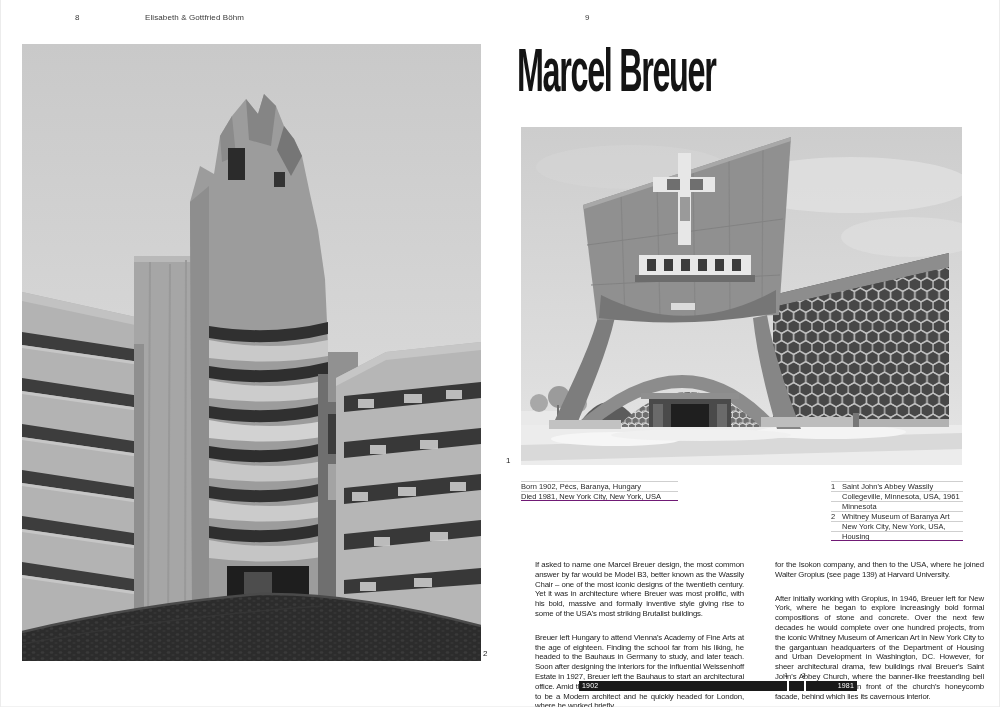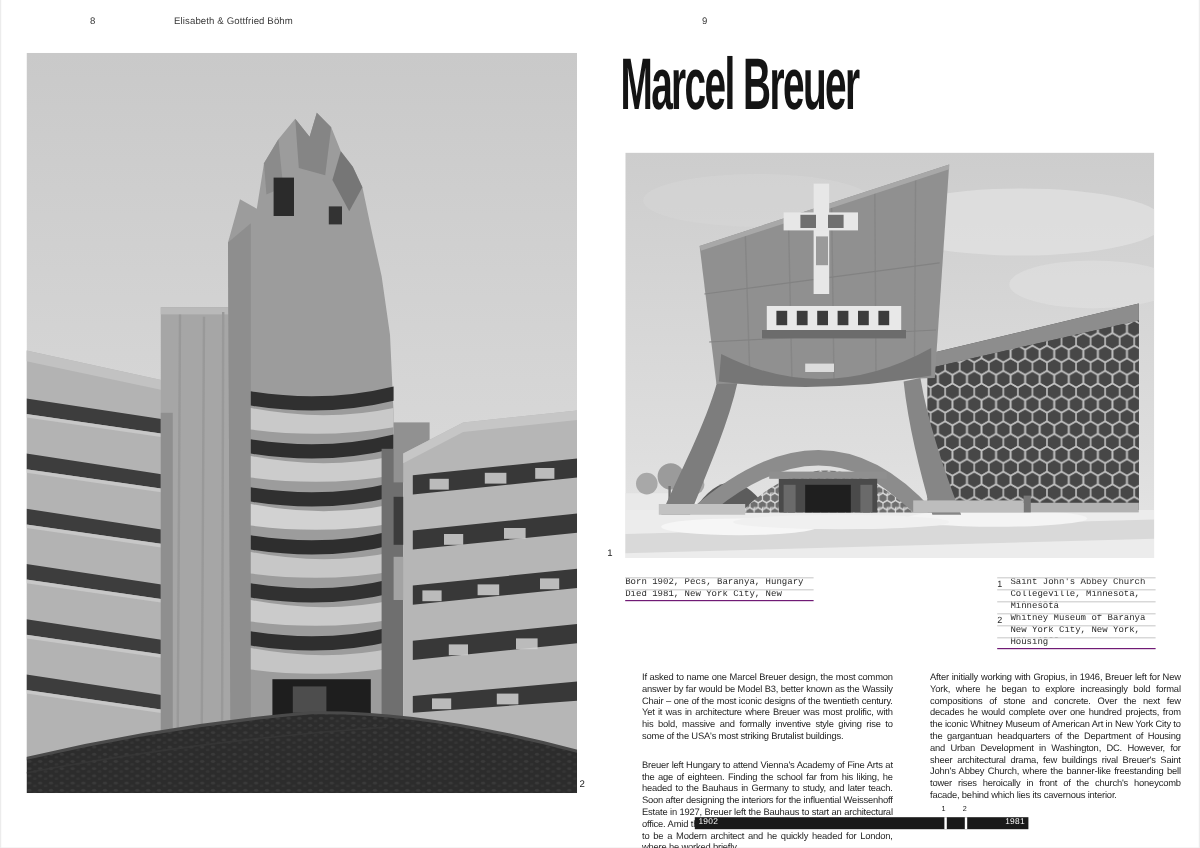--- a/index.html
+++ b/index.html
@@ -15,21 +15,21 @@
   .fig-label { position:absolute; font-size:8px; color:#222; }
   .title {
     position:absolute; left:517px; top:40px; height:62px;
     font-size:61px; line-height:61px; font-weight:bold; color:#141414;
     letter-spacing:-2.5px; transform:scaleX(.53); transform-origin:left top; white-space:nowrap;
   }
   .caption { position:absolute; font-size:7.5px; color:#2a2a2a; }
   .cap-line { border-top:1px solid #cfcfcf; line-height:9px; height:10px; display:flex; overflow:hidden; }
   .caption .last { border-bottom:1px solid #701a75; }
   .cap-num { width:11px; flex:0 0 11px; }
-  .cap-text { flex:1;font-family:Liberation Mono, monospace; }
+  .cap-text { flex:1; }
   .bodycol { position:absolute; top:546px; width:237px; font-size:7.8px; line-height:9.8px;
     letter-spacing:-0.15px; text-align:justify; color:#242424; }
   .bodycol p { margin:14px; }
   .timeline-wrap { position:absolute; left:579px; top:670px; width:278px; height:22px; }
   .timeline-bar { position:absolute; left:0; top:11px; width:278px; height:10px; background:#1a1a1a;
     display:flex; justify-content:space-between; align-items:center; }
   .tl-year { font-size:7px; color:#ffffff; line-height:10px; padding:0 3px; letter-spacing:.2px; }
   .tl-marker { position:absolute; top:11px; height:10px; width:2px; background:#ffffff; }
   .tl-marker .mlabel { position:absolute; top:-9px; left:-2px; font-size:6px; color:#1a1a1a; background:transparent; }
 </style>
@@ -247,21 +247,21 @@
         <span class="cap-text">Born 1902, Pécs, Baranya, Hungary</span>
       </div>
     <div class="cap-line last">
         <span class="cap-text">Died 1981, New York City, New York, USA</span>
       </div>
   </div>
 
   <div class="caption" style="left:831px; top:481px; width:132px;">
     <div class="cap-line">
       <span class="cap-num">1</span>
-      <span class="cap-text">Saint John's Abbey Church</span>
+      <span class="cap-text">Saint John's Abbey Wassily</span>
     </div>
     <div class="cap-line">
       <span class="cap-num"></span>
       <span class="cap-text">Collegeville, Minnesota, USA, 1961</span>
     </div>
     <div class="cap-line">
       <span class="cap-num"></span>
       <span class="cap-text">Minnesota</span>
     </div>
     <div class="cap-line">
@@ -276,20 +276,21 @@
       <span class="cap-num"></span>
       <span class="cap-text">Housing</span>
     </div>
   </div>
 
   <div class="bodycol" style="left:521px;">
     <p>If asked to name one Marcel Breuer design, the most common answer by far would be Model B3, better known as the Wassily Chair – one of the most iconic designs of the twentieth century. Yet it was in architecture where Breuer was most prolific, with his bold, massive and formally inventive style giving rise to some of the USA's most striking Brutalist buildings.</p>
     <p>Breuer left Hungary to attend Vienna's Academy of Fine Arts at the age of eighteen. Finding the school far from his liking, he headed to the Bauhaus in Germany to study, and later teach. Soon after designing the interiors for the influential Weissenhoff Estate in 1927, Breuer left the Bauhaus to start an architectural office. Amid the rise of Nazism, it was a far from propitious time to be a Modern architect and he quickly headed for London, where he worked briefly</p>
   </div>
   <div class="bodycol" style="left:761px;">
+    <p>for the Isokon company, and then to the USA, where he joined Walter Gropius (see page 139) at Harvard University.</p>
     <p>After initially working with Gropius, in 1946, Breuer left for New York, where he began to explore increasingly bold formal compositions of stone and concrete. Over the next few decades he would complete over one hundred projects, from the iconic Whitney Museum of American Art in New York City to the gargantuan headquarters of the Department of Housing and Urban Development in Washington, DC. However, for sheer architectural drama, few buildings rival Breuer's Saint John's Abbey Church, where the banner-like freestanding bell tower rises heroically in front of the church's honeycomb facade, behind which lies its cavernous interior.</p>
   </div>
 
   <div class="timeline-wrap">
     <div class="timeline-bar" style="background: rgb(26, 26, 26);">
       <span class="tl-year">1902</span>
       <span class="tl-year">1981</span>
     </div>
     <div class="tl-marker" style="left: 74.6835%;">
       <span class="mlabel">1</span>

